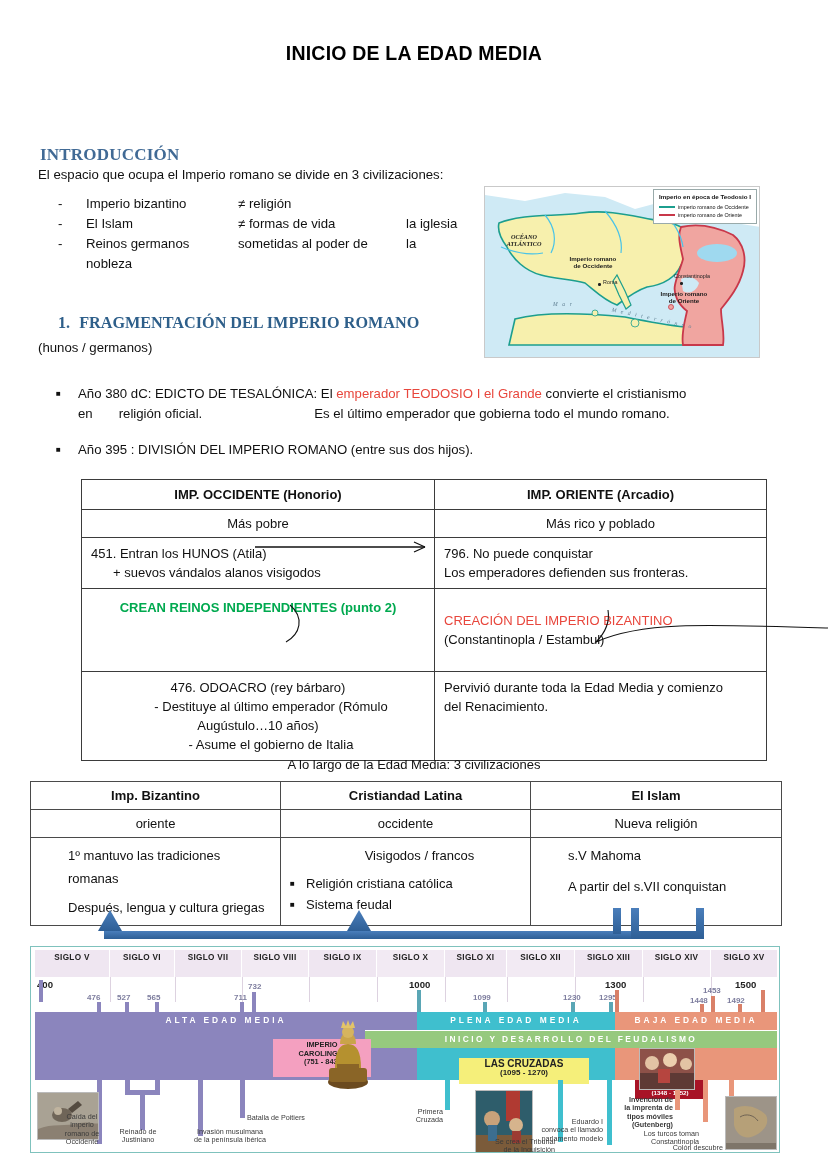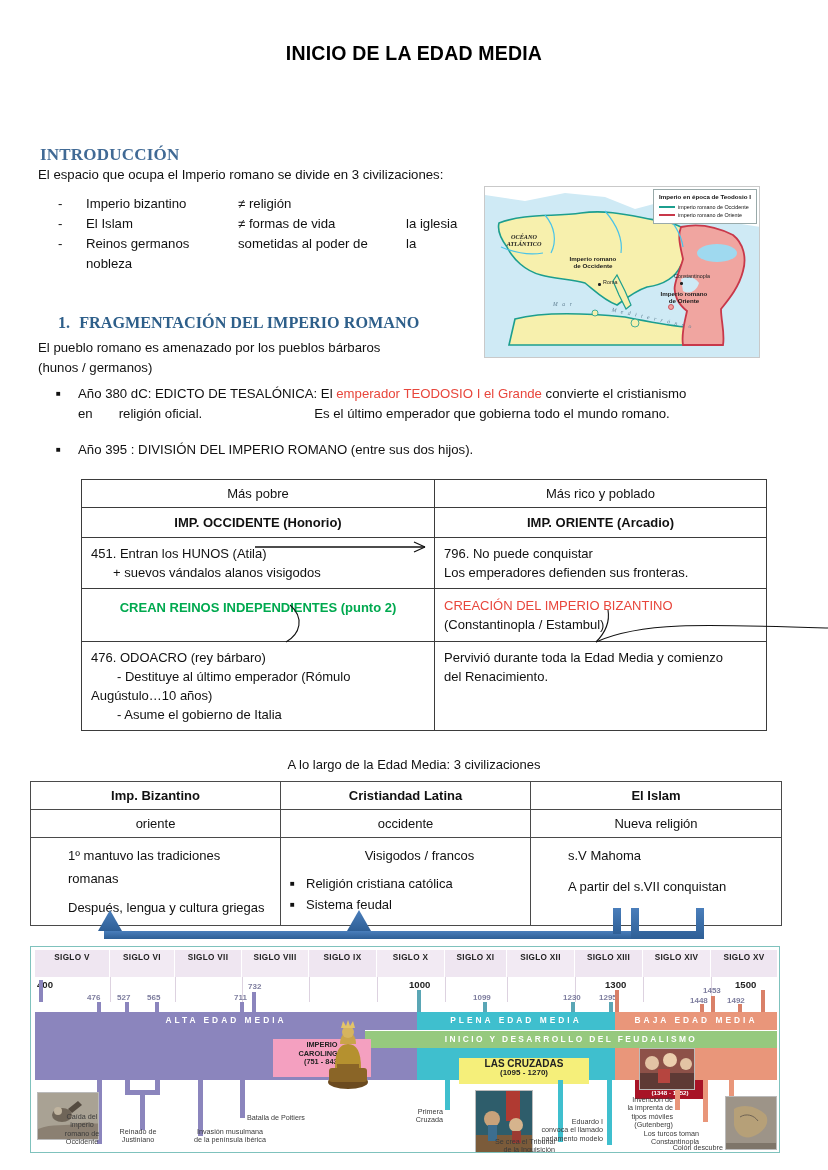--- a/index.html
+++ b/index.html
@@ -264,21 +264,20 @@
     <div class="map-dot" style="left:195px; top:95px;"></div>
     <div class="map-city" style="left:189px; top:86px;">Constantinopla</div>
     <div class="map-sea" style="left:68px; top:114px;">M a r</div>
     <div class="map-sea" style="left:126px; top:128px; transform:rotate(12deg);">M e d i t e r r á n e o</div>
   </div>
 
   <div class="h-sec1">
     <span class="num">1.</span><span>FRAGMENTACIÓN DEL IMPERIO ROMANO</span>
   </div>
   <div class="p-sec1">
-    <div>El pueblo romano es amenazado por los pueblos bárbaros</div>
     <div>(hunos / germanos)</div>
   </div>
 
   <div class="sq-list">
     <div class="sq-item">
       <span class="sq-mark">■</span>
       <span class="sq-body">
         <span>Año 380 dC: EDICTO DE TESALÓNICA: El </span><span class="red">emperador TEODOSIO I el Grande</span><span> convierte el cristianismo</span><br>
         <span>en</span><span class="indent-en"></span><span>religión oficial.</span><span class="gap-big"></span><span>Es el último emperador que gobierna todo el mundo romano.</span>
       </span>
@@ -288,48 +287,48 @@
   <div class="sq-list2">
     <div class="sq-item">
       <span class="sq-mark">■</span>
       <span class="sq-body">Año 395 : DIVISIÓN DEL IMPERIO ROMANO (entre sus dos hijos).</span>
     </div>
   </div>
 
   <table class="tbl1">
     <tbody>
         <tr>
+      <td class="c-left hdr">IMP. OCCIDENTE (Honorio)</td>
+      <td class="hdr">IMP. ORIENTE (Arcadio)</td>
+    </tr>
+    <tr>
       <td class="c-left ctr">Más pobre</td>
       <td class="ctr">Más rico y poblado</td>
-    </tr>
-    <tr>
-      <td class="c-left hdr">IMP. OCCIDENTE (Honorio)</td>
-      <td class="hdr">IMP. ORIENTE (Arcadio)</td>
     </tr>
     <tr>
       <td class="c-left">
         <div class="cell-pad">451. Entran los HUNOS (Atila)</div>
         <div class="cell-pad" style="padding-left:22px;">+ suevos   vándalos     alanos      visigodos</div>
       </td>
       <td>
         <div class="cell-pad">796. No puede conquistar</div>
         <div class="cell-pad">Los emperadores defienden sus fronteras.</div>
       </td>
     </tr>
     <tr>
       <td class="c-left ctr" style="padding:11px 9px;">
         <span class="green">CREAN REINOS INDEPENDIENTES (punto 2)</span>
       </td>
-      <td style="padding:7px 9px;">
+      <td style="padding:22px 9px;">
         <div class="cell-pad red" style="font-weight:normal;">CREACIÓN DEL IMPERIO BIZANTINO</div>
         <div class="cell-pad">(Constantinopla / Estambul)</div>
       </td>
     </tr>
     <tr>
-      <td class="c-left" style="height:82px;">
+      <td class="c-left" style="height:82px;text-align:center;">
         <div class="cell-pad">476. ODOACRO (rey bárbaro)</div>
         <div class="cell-pad" style="padding-left:26px;">- Destituye al último emperador (Rómulo</div>
         <div class="cell-pad">Augústulo…10 años)</div>
         <div class="cell-pad" style="padding-left:26px;">- Asume el gobierno de Italia</div>
       </td>
       <td>
         <div class="cell-pad">Pervivió durante toda la Edad Media y comienzo</div>
         <div class="cell-pad">del Renacimiento.</div>
       </td>
     </tr>
@@ -587,21 +586,21 @@
       </div>
       <div class="ev ev-r" style="left:440px; top:188px; width:80px;">
         <div>Se crea el Tribunal</div>
         <div>de la Inquisición</div>
       </div>
       <div class="ev ev-r" style="left:480px; top:168px; width:88px;">
         <div>Eduardo I</div>
         <div>convoca el llamado</div>
         <div>parlamento modelo</div>
       </div>
-      <div class="ev ev-r" style="left:586px; top:146px; width:52px;">
+      <div class="ev ev-r" style="left:586px; top:146px; width:52px;font-weight:bold;">
         <div>Invención de</div>
         <div>la imprenta de</div>
         <div>tipos móviles</div>
         <div>(Gutenberg)</div>
       </div>
       <div class="ev ev-r" style="left:580px; top:180px; width:84px;">
         <div>Los turcos toman</div>
         <div>Constantinopla</div>
       </div>
       <div class="ev ev-r" style="left:608px; top:194px; width:80px;">

